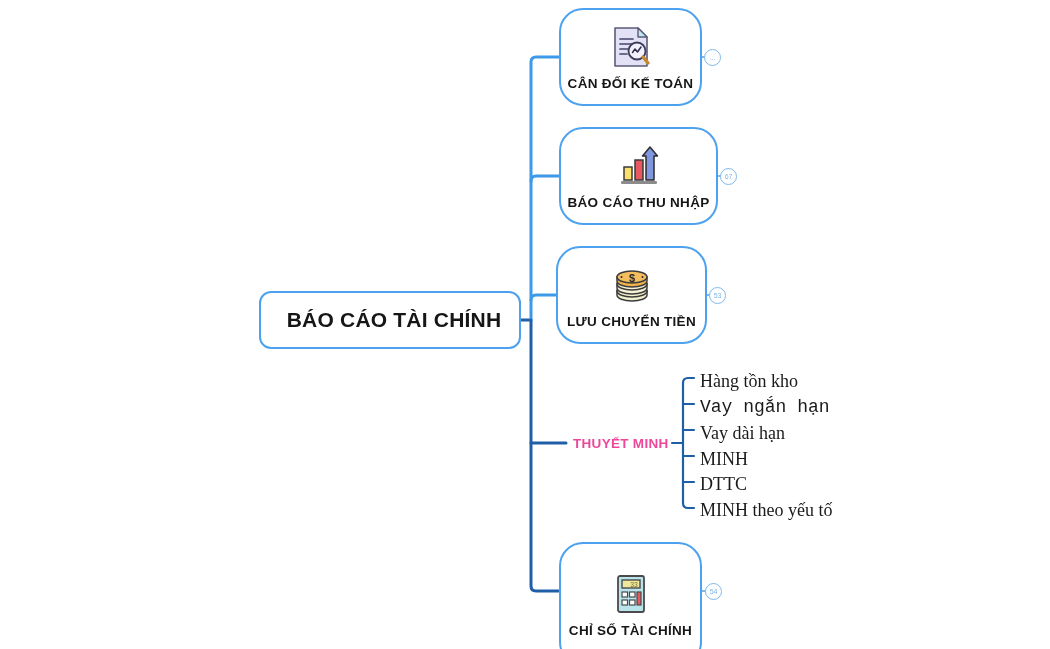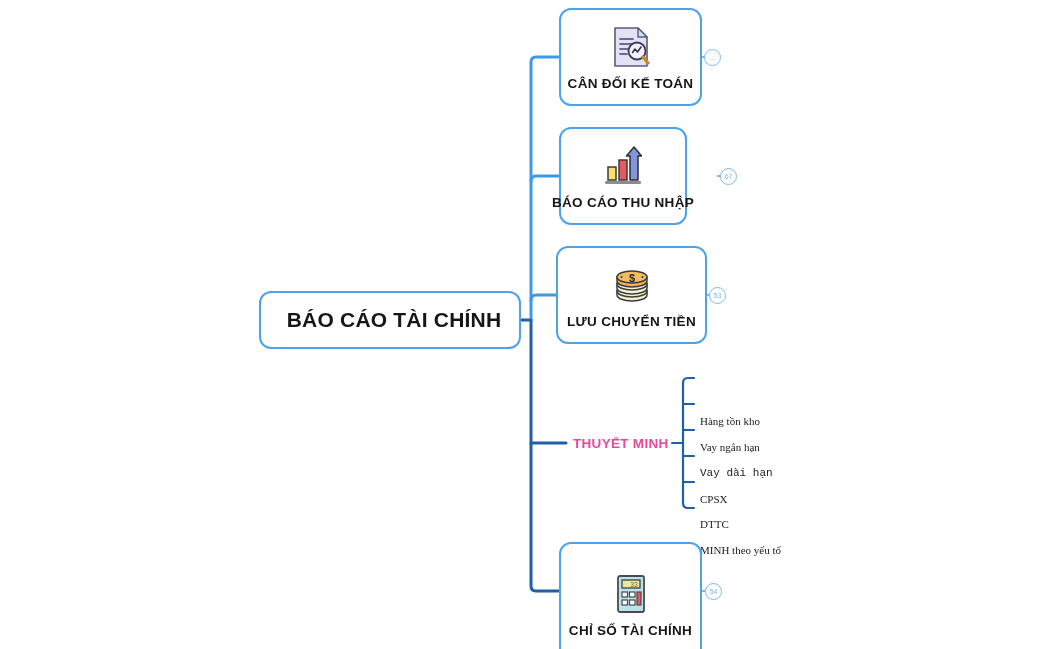--- a/index.html
+++ b/index.html
@@ -54,21 +54,21 @@
     color: #161616;
     letter-spacing: .2px;
     white-space: nowrap;
   }
 
   
   .branch-node {
     position: absolute;
     box-sizing: border-box;
     border: 2px solid #4da2ef;
-    border-radius: 12px;
+    border-radius: 24px;
     background: #ffffff;
     display: flex;
     flex-direction: column;
     align-items: center;
     justify-content: center;
   }
   .branch-node .icon-wrap {
     width: 46px;
     height: 46px;
     display: flex;
@@ -91,24 +91,23 @@
     font-weight: bold;
     color: #ec4899;
     letter-spacing: .3px;
     white-space: nowrap;
   }
 
   
   .leaf {
     position: absolute;
     font-family: "Liberation Serif", serif;
-    font-size: 11px;
+    font-size: 18px;
     color: #1a1a1a;
     white-space: nowrap;
-    margin-top: 44px;
   }
 
   
   .badge {
     position: absolute;
     width: 17px;
     height: 17px;
     border-radius: 50%;
     border: 1px solid #7fb9ea;
     background: #ffffff;
@@ -166,21 +165,21 @@
         <path d="M9 13 H22 M9 18 H22 M9 23 H18 M9 28 H16" stroke="#44446a" stroke-width="1.7" stroke-linecap="round"></path>
         <circle cx="26" cy="25" r="8.5" fill="#f2f0fb" stroke="#3c3c5c" stroke-width="1.8"></circle>
         <path d="M21.5 26.5 L24 23 L26.5 26 L30 21" stroke="#2f2f4d" stroke-width="1.5" fill="none" stroke-linecap="round" stroke-linejoin="round"></path>
         <path d="M32 31 L37 37" stroke="#c8892a" stroke-width="3.4" stroke-linecap="round"></path>
       </svg>
     </span>
     <span class="label">CÂN ĐỐI KẾ TOÁN</span>
   </div>
   <div class="badge" style="left:704px; top:49px;">...</div>
 
-  <div class="branch-node" style="left:559px; top:127px; width:128px; height:98px;">
+  <div class="branch-node" style="left:559px; top:127px; width:159px; height:98px;">
     <span class="icon-wrap">
       <svg width="40" height="42" viewBox="0 0 40 42">
         <rect x="5" y="22" width="8" height="13" fill="#fcdf6b" stroke="#3a3a3a" stroke-width="1.5"></rect>
         <rect x="16" y="15" width="8" height="20" fill="#e8595f" stroke="#3a3a3a" stroke-width="1.5"></rect>
         <path d="M27 35 V11 H23.5 L31 2 L38.5 11 H35 V35 Z" fill="#8097e0" stroke="#2d2d2d" stroke-width="1.5" stroke-linejoin="round"></path>
         <rect x="2" y="36" width="36" height="3" rx="1.2" fill="#8c8c8c"></rect>
       </svg>
     </span>
     <span class="label">BÁO CÁO THU NHẬP</span>
   </div>
@@ -202,23 +201,23 @@
     </span>
     <span class="label">LƯU CHUYỂN TIỀN</span>
   </div>
   <div class="badge" style="left:709px; top:287px;">53</div>
 
   <div class="text-branch" style="left:573px; top:436px;">
     <span>THUYẾT MINH</span>
   </div>
 
   <div class="leaf" style="left:700px; top:371px;">Hàng tồn kho</div>
-  <div class="leaf" style="left:700px; top:397px;">Vay ngắn hạn</div>
-  <div class="leaf" style="left:700px; top:423px;font-family:Liberation Mono, monospace;">Vay dài hạn</div>
-  <div class="leaf" style="left:700px; top:449px;">CPSX</div>
+  <div class="leaf" style="left:700px; top:397px;font-family:Liberation Mono, monospace;">Vay ngắn hạn</div>
+  <div class="leaf" style="left:700px; top:423px;">Vay dài hạn</div>
+  <div class="leaf" style="left:700px; top:449px;">MINH</div>
   <div class="leaf" style="left:700px; top:474px;">DTTC</div>
   <div class="leaf" style="left:700px; top:500px;">MINH theo yếu tố</div>
 
   <div class="branch-node" style="left:559px; top:542px; width:143px; height:124px;">
     <span class="icon-wrap">
       <svg width="40" height="42" viewBox="0 0 40 42">
         <rect x="7" y="3" width="26" height="36" rx="2" fill="#b9e4ec" stroke="#4a4a4a" stroke-width="1.8"></rect>
         <rect x="11" y="7" width="18" height="8" fill="#f0e79a" stroke="#4a4a4a" stroke-width="1.4"></rect>
         <text x="27" y="14" font-family="Liberation Mono, monospace" font-size="6.5" fill="#6b6b3a" text-anchor="end">33</text>
         <rect x="11" y="19" width="5.5" height="5" fill="#ffffff" stroke="#4a4a4a" stroke-width="1.2"></rect>

